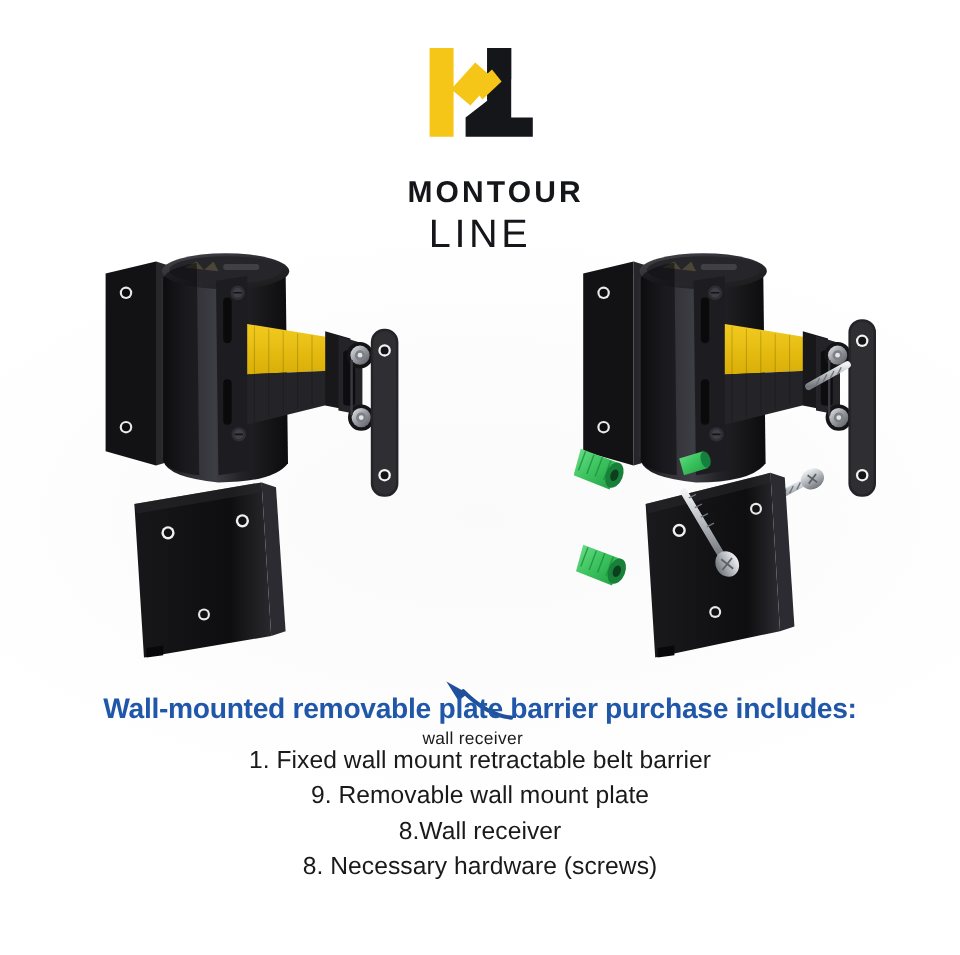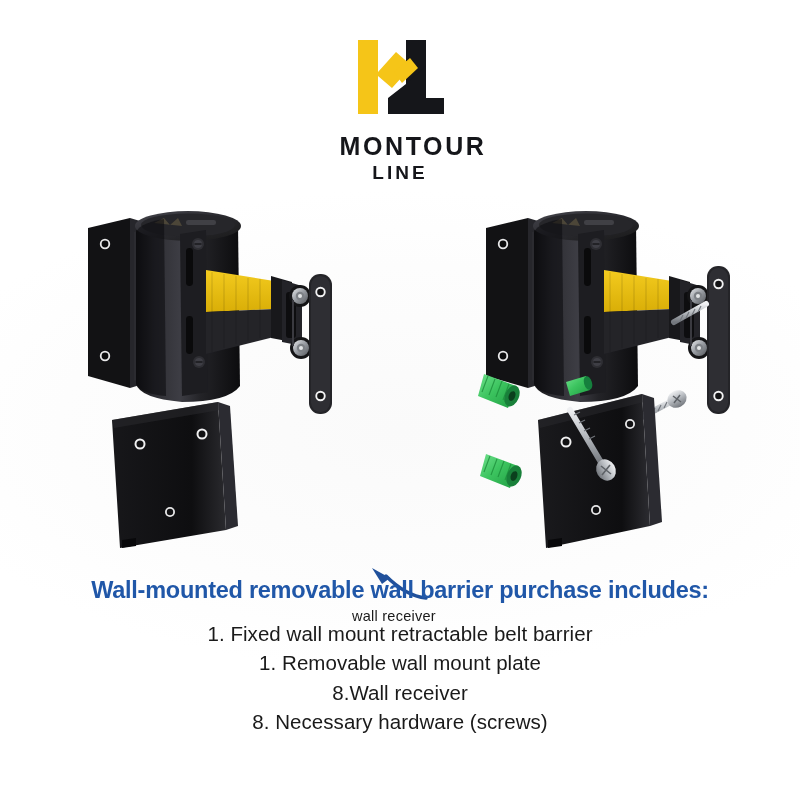--- a/index.html
+++ b/index.html
@@ -34,31 +34,31 @@
     width: 800px;
     text-align: center;
   }
   .logo-mark {
     width: 104px;
     height: 82px;
     margin: 0 auto;
     display: block;
   }
   .logo-word {
-    margin-top: 14px;
+    margin-top: 28px;
     font-size: 25px;
     font-weight: bold;
     letter-spacing: 2.6px;
     color: #15161a;
     line-height: 1.18;
     padding-left: 26px;
   }
   .logo-word-2 {
-    font-size: 19px;
-    font-weight: bold;
+    font-size: 33px;
+    font-weight: normal;
     letter-spacing: 3.0px;
     color: #15161a;
     line-height: 1.18;
   }
 
   
   .product-area {
     position: absolute;
     top: 196px;
     left: 0;
@@ -477,22 +477,22 @@
     <div class="receiver-callout">
       <svg class="callout-arrow" viewBox="0 0 72 40">
         <path d="M66 36 Q46 34 26 14" stroke="#20509b" stroke-width="3.4" fill="none" stroke-linecap="round"></path>
         <path d="M12 6 L30 16 L22 22 Z" fill="#20509b"></path>
       </svg>
       <div class="callout-text">wall receiver</div>
     </div>
   </div>
 
   <div class="info-block">
-    <div class="info-title">Wall-mounted removable wall barrier purchase includes:</div>
+    <div class="info-title">Wall-mounted removable plate barrier purchase includes:</div>
     <div class="info-list">
       <div class="info-item">1. Fixed wall mount retractable belt barrier</div>
-      <div class="info-item">1. Removable wall mount plate</div>
+      <div class="info-item">9. Removable wall mount plate</div>
       <div class="info-item">8.Wall receiver</div>
       <div class="info-item">8. Necessary hardware (screws)</div>
     </div>
   </div>
 
 </div>
 
 </body></html>

